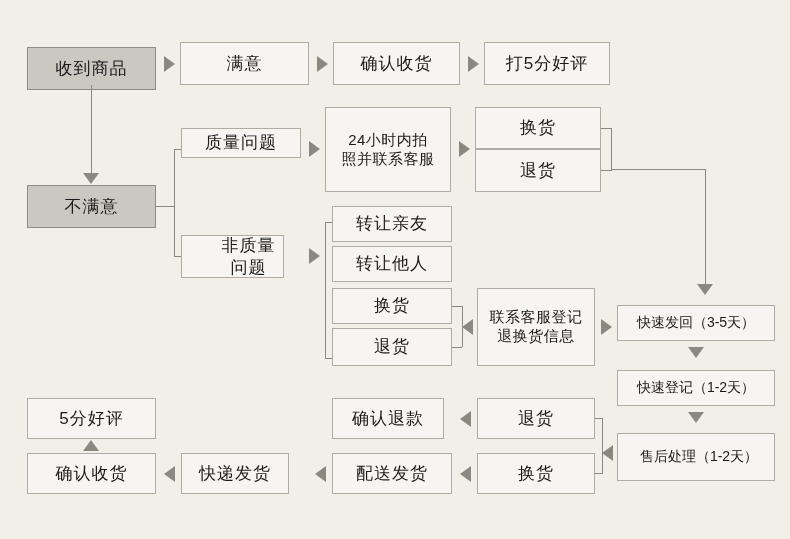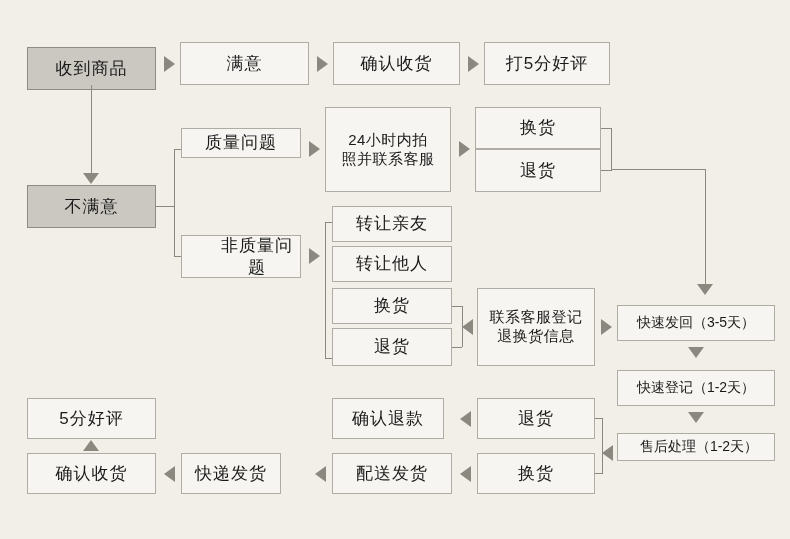--- a/index.html
+++ b/index.html
@@ -74,21 +74,21 @@
   <div class="box" style="left:475px;top:107px;width:126px;height:42px;">换货</div>
   <div class="box" style="left:475px;top:149px;width:126px;height:43px;">退货</div>
 
   <div class="ln h" style="left:601px;top:128px;width:10px;"></div>
   <div class="ln h" style="left:601px;top:170px;width:10px;"></div>
   <div class="ln v" style="left:611px;top:128px;height:43px;"></div>
   <div class="ln h" style="left:611px;top:169px;width:94px;"></div>
   <div class="ln v" style="left:705px;top:169px;height:115px;"></div>
   <div class="tri down" style="left:697px;top:284px;"></div>
 
-  <div class="box" style="left:181px;top:235px;width:120px;height:43px;padding-left:32px;">非质量问题</div>
+  <div class="box" style="left:181px;top:235px;width:103px;height:43px;padding-left:32px;">非质量问题</div>
   <div class="tri right" style="left:309px;top:248px;"></div>
 
   <div class="ln v" style="left:325px;top:222px;height:137px;"></div>
   <div class="ln h" style="left:325px;top:222px;width:8px;"></div>
   <div class="ln h" style="left:325px;top:358px;width:8px;"></div>
 
   <div class="box" style="left:332px;top:206px;width:120px;height:36px;">转让亲友</div>
   <div class="box" style="left:332px;top:246px;width:120px;height:36px;">转让他人</div>
   <div class="box" style="left:332px;top:288px;width:120px;height:36px;">换货</div>
   <div class="box" style="left:332px;top:328px;width:120px;height:38px;">退货</div>
@@ -99,35 +99,35 @@
   <div class="tri left" style="left:462px;top:319px;"></div>
 
   <div class="box sm" style="left:477px;top:288px;width:118px;height:78px;">联系客服登记
 退换货信息</div>
   <div class="tri right" style="left:601px;top:319px;"></div>
 
   <div class="box xs" style="left:617px;top:305px;width:158px;height:36px;">快速发回（3-5天）</div>
   <div class="tri down" style="left:688px;top:347px;"></div>
   <div class="box xs" style="left:617px;top:370px;width:158px;height:36px;">快速登记（1-2天）</div>
   <div class="tri down" style="left:688px;top:412px;"></div>
-  <div class="box xs" style="left:617px;top:433px;width:158px;height:28px;padding-left:6px;">售后处理（1-2天）</div>
+  <div class="box xs" style="left:617px;top:433px;width:158px;height:48px;padding-left:6px;">售后处理（1-2天）</div>
 
   <div class="tri left" style="left:602px;top:445px;"></div>
   <div class="ln v" style="left:602px;top:418px;height:56px;"></div>
   <div class="ln h" style="left:592px;top:418px;width:10px;"></div>
   <div class="ln h" style="left:592px;top:473px;width:10px;"></div>
 
   <div class="box" style="left:477px;top:398px;width:118px;height:41px;">退货</div>
   <div class="tri left" style="left:460px;top:411px;"></div>
   <div class="box" style="left:332px;top:398px;width:112px;height:41px;">确认退款</div>
 
   <div class="box" style="left:477px;top:453px;width:118px;height:41px;">换货</div>
   <div class="tri left" style="left:460px;top:466px;"></div>
   <div class="box" style="left:332px;top:453px;width:120px;height:41px;">配送发货</div>
   <div class="tri left" style="left:315px;top:466px;"></div>
-  <div class="box" style="left:181px;top:453px;width:100px;height:41px;">快递发货</div>
+  <div class="box" style="left:181px;top:453px;width:108px;height:41px;">快递发货</div>
   <div class="tri left" style="left:164px;top:466px;"></div>
   <div class="box" style="left:27px;top:453px;width:129px;height:41px;">确认收货</div>
 
   <div class="tri up" style="left:83px;top:440px;"></div>
   <div class="box" style="left:27px;top:398px;width:129px;height:41px;">5分好评</div>
 
 </div>
 
 </body></html>

